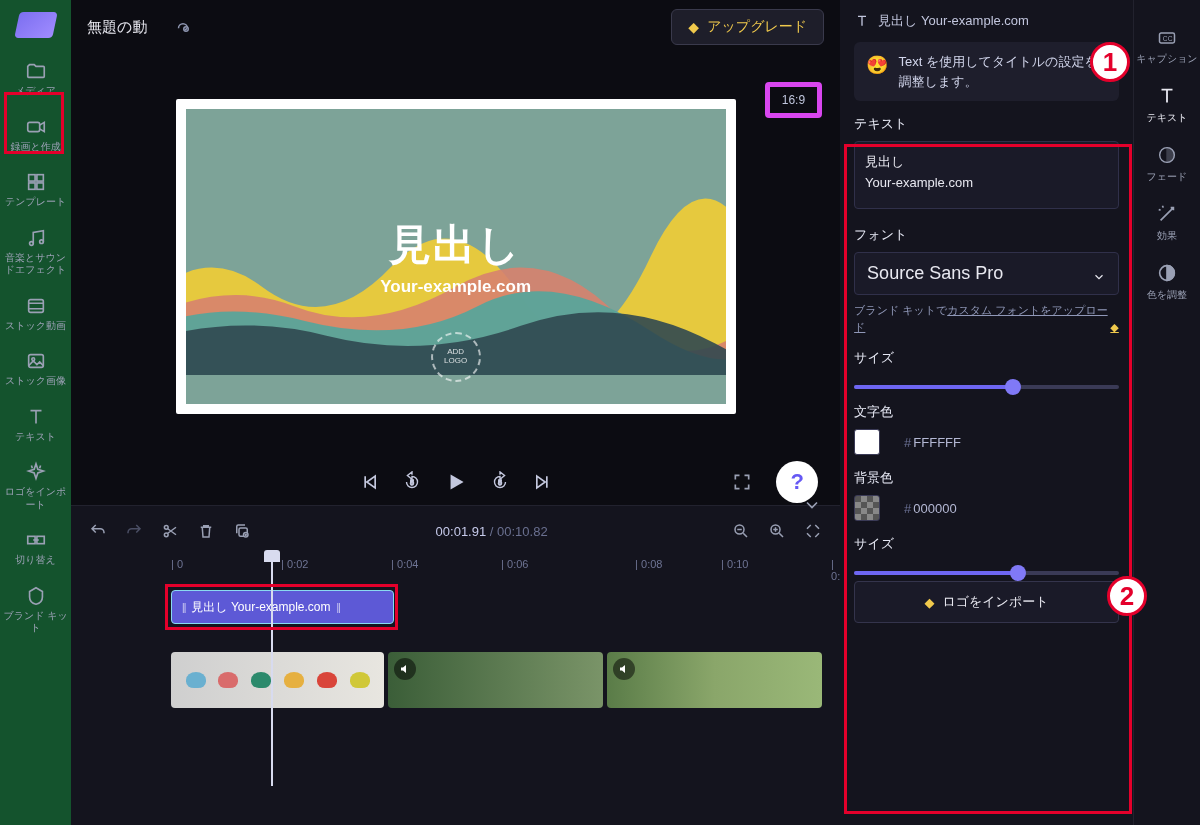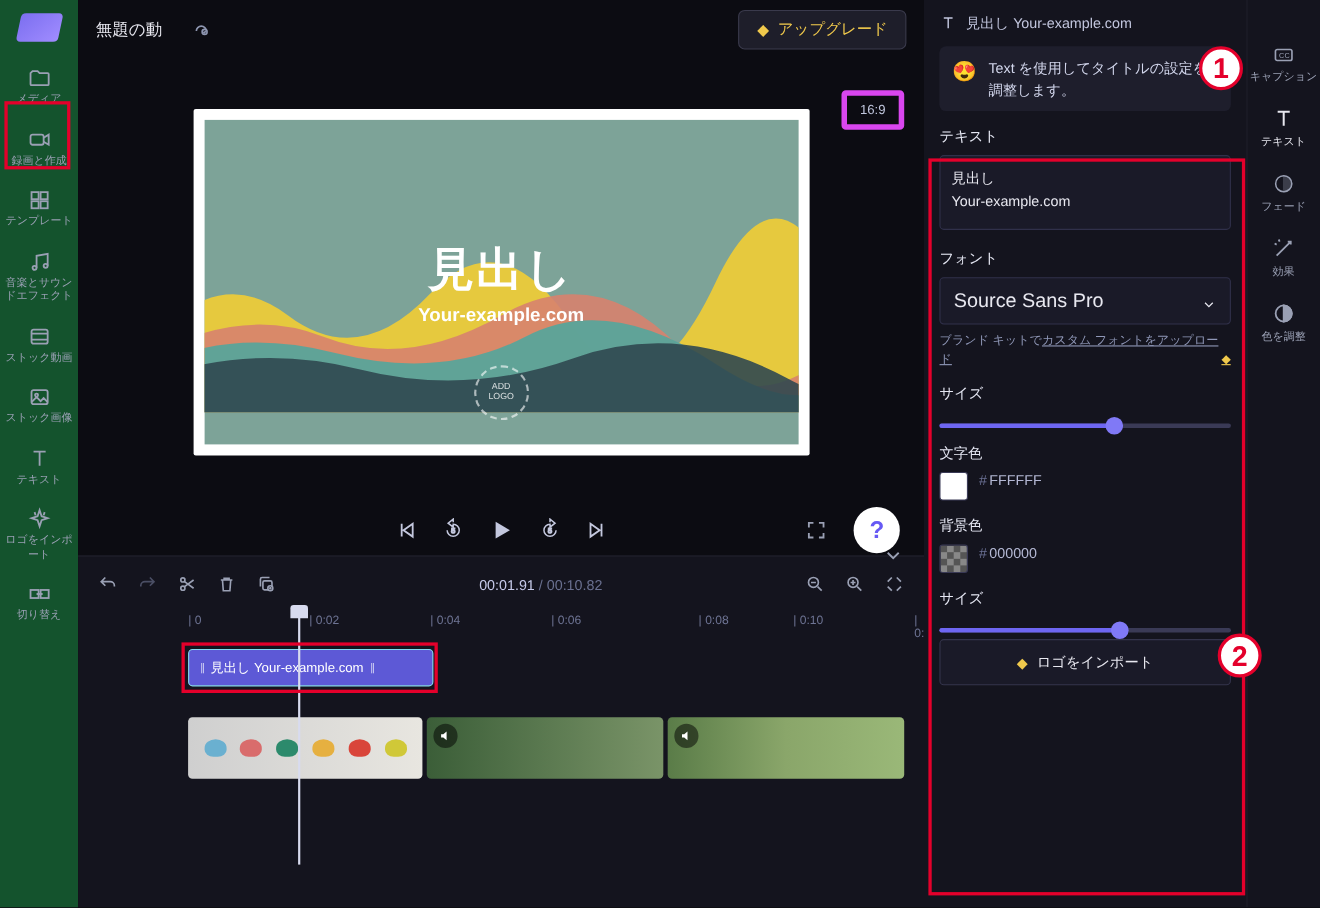--- a/index.html
+++ b/index.html
@@ -13,21 +13,21 @@
   display: flex;
   font-size: 13px;
 }
 
 .left-rail { width: 72px; background: #14532d; display: flex; flex-direction: column; align-items: center; padding-top: 12px; gap: 2px; }
 .left-rail .logo { width: 38px; height: 26px; background: linear-gradient(135deg,#7c6ff0,#a08cff); border-radius: 4px; transform: skewX(-12deg); margin-bottom: 14px; }
 .left-rail .item { width: 100%; text-align: center; padding: 6px 2px 10px; color: #9aa0b4; font-size: 10px; line-height: 1.25; cursor: pointer; }
 .left-rail .item svg { display: block; margin: 0 auto 3px; }
 .center { flex: 1; display: flex; flex-direction: column; background: #0c0c12; }
 .right-panel { width: 296px; background: #14141e; padding: 12px 14px; overflow: hidden; position: relative; }
-.far-rail { width: 68px; background: #14141e; border-left: 1px solid #22222e; display: flex; flex-direction: column; align-items: center; padding-top: 32px; gap: 4px; }
+.far-rail { width: 68px; background: #14141e; border-left: 1px solid #22222e; display: flex; flex-direction: column; align-items: center; padding-top: 20px; gap: 4px; }
 .far-rail .ritem { width: 100%; text-align: center; padding: 8px 2px; color: #9aa0b4; font-size: 10px; line-height: 1.3; cursor: pointer; }
 .far-rail .ritem svg { display: block; margin: 0 auto 4px; }
 
 .topbar { height: 54px; display: flex; align-items: center; padding: 0 16px; gap: 12px; }
 .title-input { background: transparent; border: none; color: #e8e8f0; font-size: 15px; width: 75px; outline: none; }
 .sync { color: #8e96b0; }
 .topbar .spacer { flex: 1; }
 .btn-upgrade { background: #1e1e2a; border: 1px solid #3a3a4c; color: #f0c94c; padding: 8px 16px; border-radius: 6px; display: flex; align-items: center; gap: 8px; font-size: 14px; cursor: pointer; }
 .btn-export { background: #6659f4; color: #fff; padding: 8px 18px; border-radius: 6px; display: flex; align-items: center; gap: 8px; font-size: 14px; cursor: pointer; border: none; }
 
@@ -73,21 +73,21 @@
 .tip-card .emoji { font-size: 18px; }
 .tip-card .chev { position: absolute; right: 10px; top: 14px; color: #888fad; }
 .rp-label { font-size: 13px; color: #e6e8f4; margin: 14px 0 8px; font-weight: 500; }
 .rp-textarea { width: 100%; background: #1a1a28; border: 1px solid #30304a; border-radius: 4px; padding: 10px; color: #e8e8f0; font-size: 13px; line-height: 1.6; resize: none; height: 68px; font-family: inherit; }
 .rp-select { width: 100%; background: #1a1a28; border: 1px solid #30304a; border-radius: 4px; padding: 10px 12px; color: #e8e8f0; font-size: 18px; display: flex; align-items: flex-end; justify-content: space-between; cursor: pointer; }
 .rp-hint { font-size: 11px; color: #9098b8; margin-top: 7px; line-height: 1.5; }
 .rp-hint span { text-decoration: underline; }
 .rp-slider { width: 100%; height: 4px; background: #3a3a56; border-radius: 2px; position: relative; margin: 18px 0 4px; }
 .rp-slider .fill { height: 100%; background: #6e66f2; border-radius: 2px; }
 .rp-slider .thumb { position: absolute; top: -6px; width: 16px; height: 16px; background: #8079f6; border-radius: 50%; cursor: pointer; }
-.color-row { display: flex; gap: 10px; }
+.color-row { display: flex; align-items: center; gap: 24px; }
 .swatch { width: 26px; height: 26px; border-radius: 3px; border: 1px solid #3a3a56; cursor: pointer; }
 .swatch.transparent { background: repeating-conic-gradient(#888 0 25%, #555 0 50%) 0 0/12px 12px; }
 .hex { color: #b4b8d4; font-size: 13px; }
 .hex .hash { color: #6a7094; margin-right: 2px; }
 .btn-import { width: 100%; background: #1a1a28; border: 1px solid #34344c; border-radius: 4px; padding: 11px; color: #e8e8f0; font-size: 13px; display: flex; align-items: center; justify-content: center; gap: 8px; cursor: pointer; margin-top: 6px; }
 .gold { color: #f0c94c; }
 
 .anno { position: absolute; border: 3px solid #e4002b; pointer-events: none; z-index: 100; }
 .anno-circle { position: absolute; width: 40px; height: 40px; border: 3px solid #e4002b; border-radius: 50%; background: #fff; color: #e4002b; font-size: 26px; font-weight: 700; display: flex; align-items: center; justify-content: center; z-index: 101; pointer-events: none; }
 </style>
@@ -153,20 +153,26 @@
       </svg>
     <span>ロゴをインポート</span>
   </div>
   <div class="item">
     <svg width="22" height="22" viewBox="0 0 24 24" fill="none" stroke="currentColor" stroke-width="1.8">
         <rect x="3" y="8" width="8" height="8"></rect>
         <rect x="13" y="8" width="8" height="8"></rect>
         <path d="M9 12h6"></path>
       </svg>
     <span>切り替え</span>
+  </div>
+  <div class="item">
+    <svg width="22" height="22" viewBox="0 0 24 24" fill="none" stroke="currentColor" stroke-width="1.8">
+        <path d="M12 3l7 4v6c0 4-3 7-7 8-4-1-7-4-7-8V7l7-4z"></path>
+      </svg>
+    <span>ブランド キット</span>
   </div>
 </div>
 
 <div class="center">
   <div class="topbar">
     <input class="title-input" value="無題の動" style="">
     <span class="sync">
       <svg width="18" height="18" viewBox="0 0 24 24" fill="none" stroke="currentColor" stroke-width="2">
           <path d="M6 15a6 6 0 1112 0"></path>
           <circle cx="16" cy="16" r="3" fill="#14141e"></circle>

